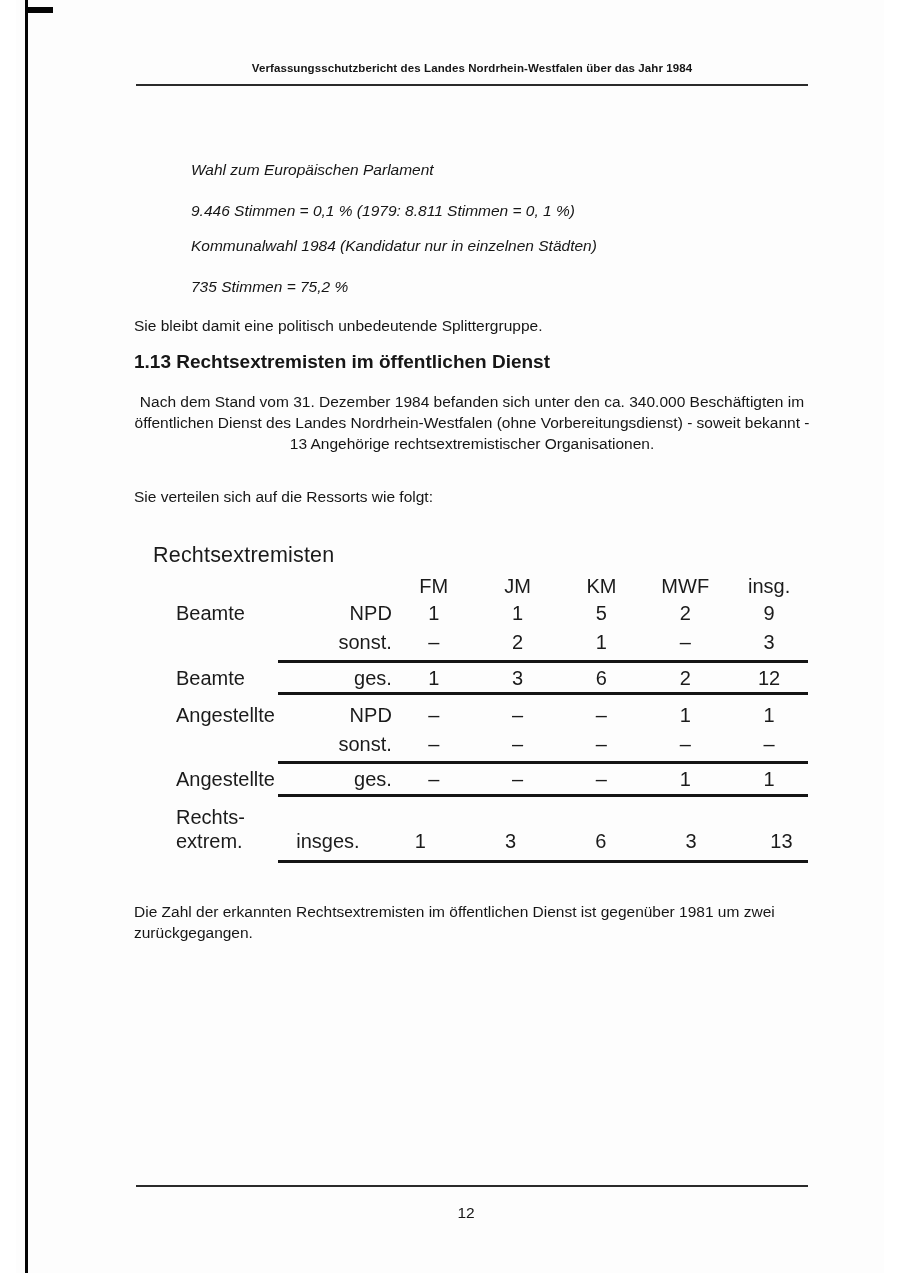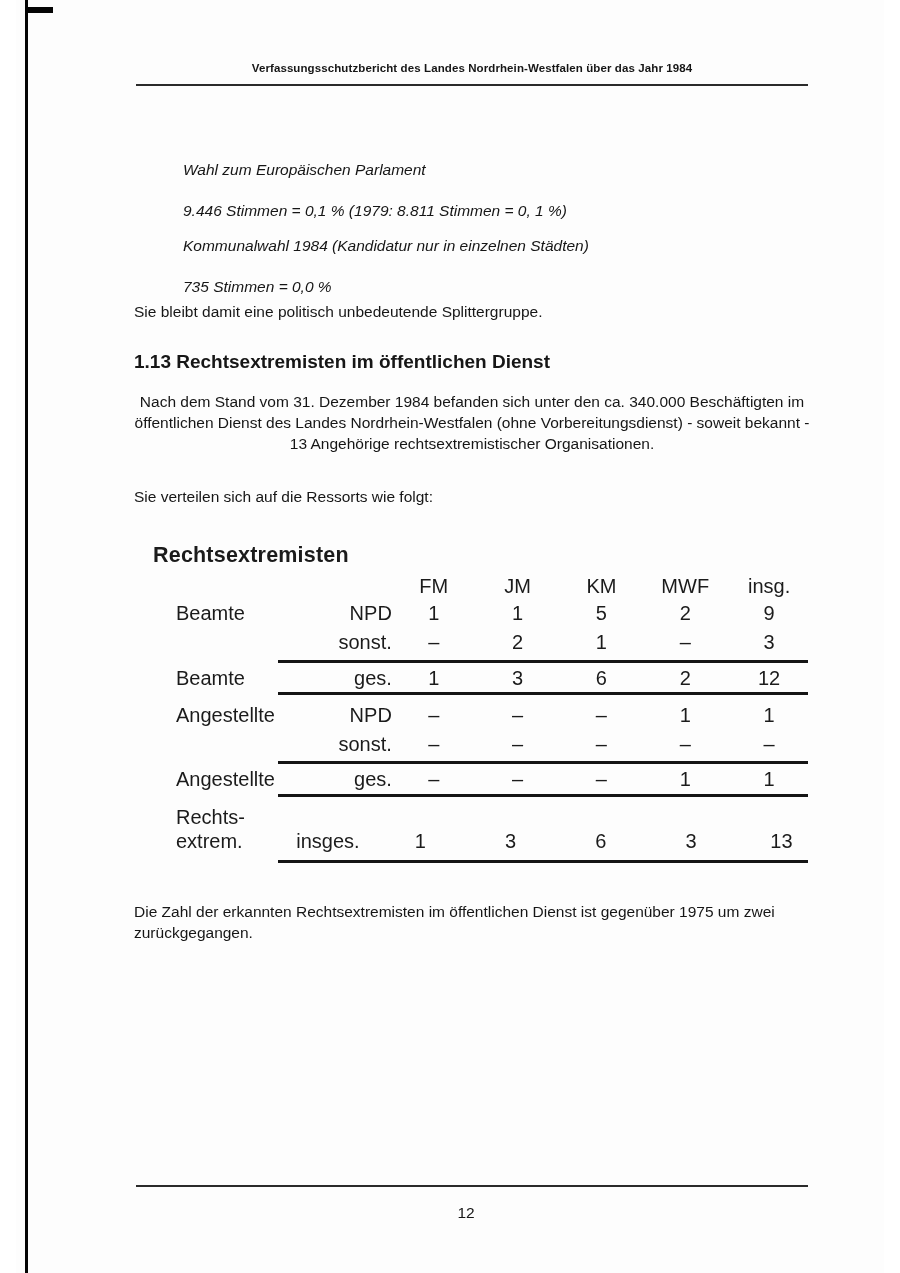--- a/index.html
+++ b/index.html
@@ -17,31 +17,31 @@
   
   .running-header {
     position:absolute; top:62px; left:120px; width:672px;
     text-align:center; font-weight:bold; font-size:11.5px; letter-spacing:0.1px;
   }
   .header-rule { position:absolute; top:84px; left:120px; width:672px; height:2px; background:#2b2b2b; }
 
   
   .para { position:absolute; left:118px; width:676px; font-size:15.5px; line-height:21px; }
   .p-intro   { top:106px; }
-  .italic-line { position:absolute; left:167px; font-style:italic; font-size:15.5px; line-height:20px; }
+  .italic-line { position:absolute; left:175px; font-style:italic; font-size:15.5px; line-height:20px; }
   .il-0 { top:160px; } .il-1 { top:201px; } .il-2 { top:236px; } .il-3 { top:277px; }
-  .p-conclusion { top:301px; }
+  .p-conclusion { top:315px; }
   .section-heading { position:absolute; top:351px; left:118px; font-size:19px; font-weight:bold; }
   .p-main { top:391px;text-align:center; }
   .p-lead { top:486px; }
   .p-closing { top:901px; }
 
   
   .table-wrap { position:absolute; top:543px; left:135px; width:660px; height:330px; font-size:20px; color:#1b1b1b; }
-  .table-title { position:absolute; top:0; left:2px; font-size:21.5px; font-weight:bold; letter-spacing:0.2px; }
+  .table-title { position:absolute; top:0; left:2px; font-size:21.5px; font-weight:normal; letter-spacing:0.2px; }
   .trow { position:absolute; left:0; width:660px; display:flex; }
   .cell { line-height:24px; white-space:pre-line; }
   .cell.group { width:130px; text-align:left;margin-left:25px; }
   .cell.label { width:94px; text-align:right; }
   .cell.val   { width:87px; text-align:center; }
   .trow.r-head { top:31px; }
   .trow.r0 { top:58px; }
   .trow.r1 { top:87px; }
   .trow.r2 { top:123px; }
   .trow.r3 { top:160px; }
@@ -67,21 +67,21 @@
   <div class="scan-v"></div>
   <div class="scan-h"></div>
 
   <div class="running-header">Verfassungsschutzbericht des Landes Nordrhein-Westfalen über das Jahr 1984</div>
   <div class="header-rule"></div>
 
 
   <div class="italic-line il-0">Wahl zum Europäischen Parlament</div>
   <div class="italic-line il-1">9.446 Stimmen = 0,1 % (1979: 8.811 Stimmen = 0, 1 %)</div>
   <div class="italic-line il-2">Kommunalwahl 1984 (Kandidatur nur in einzelnen Städten)</div>
-  <div class="italic-line il-3">735 Stimmen = 0,0 %</div>
+  <div class="italic-line il-3">735 Stimmen = 75,2 %</div>
 
   <div class="para p-conclusion">Sie bleibt damit eine politisch unbedeutende Splittergruppe.</div>
 
   <div class="section-heading">1.13 Rechtsextremisten im öffentlichen Dienst</div>
 
   <div class="para p-main">Nach dem Stand vom 31. Dezember 1984 befanden sich unter den ca. 340.000 Beschäftigten im öffentlichen Dienst des Landes Nordrhein-Westfalen (ohne Vorbereitungsdienst) - soweit bekannt - 13 Angehörige rechtsextremistischer Organisationen.</div>
   <div class="para p-lead">Sie verteilen sich auf die Ressorts wie folgt:</div>
 
   <div class="table-wrap">
     <div class="table-title">Rechtsextremisten</div>
@@ -171,18 +171,18 @@
       <div class="cell val">1</div>
       <div class="cell val">3</div>
       <div class="cell val">6</div>
       <div class="cell val">3</div>
       <div class="cell val">13</div>
     </div>
 
     <div class="rule k4"></div>
   </div>
 
-  <div class="para p-closing">Die Zahl der erkannten Rechtsextremisten im öffentlichen Dienst ist gegenüber 1975 um zwei zurückgegangen.</div>
+  <div class="para p-closing">Die Zahl der erkannten Rechtsextremisten im öffentlichen Dienst ist gegenüber 1981 um zwei zurückgegangen.</div>
 
   <div class="footer-rule"></div>
   <div class="page-number">12</div>
 
 </div>
 
 </body></html>

